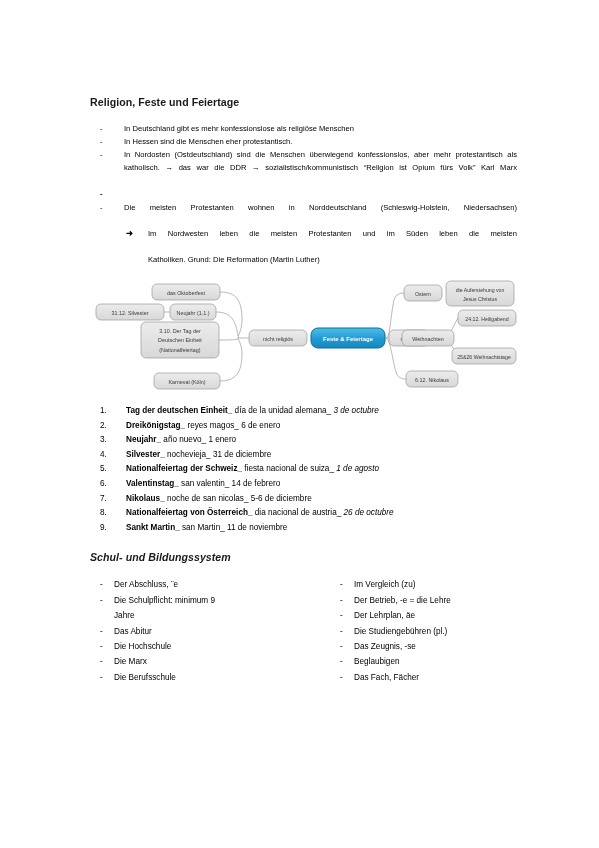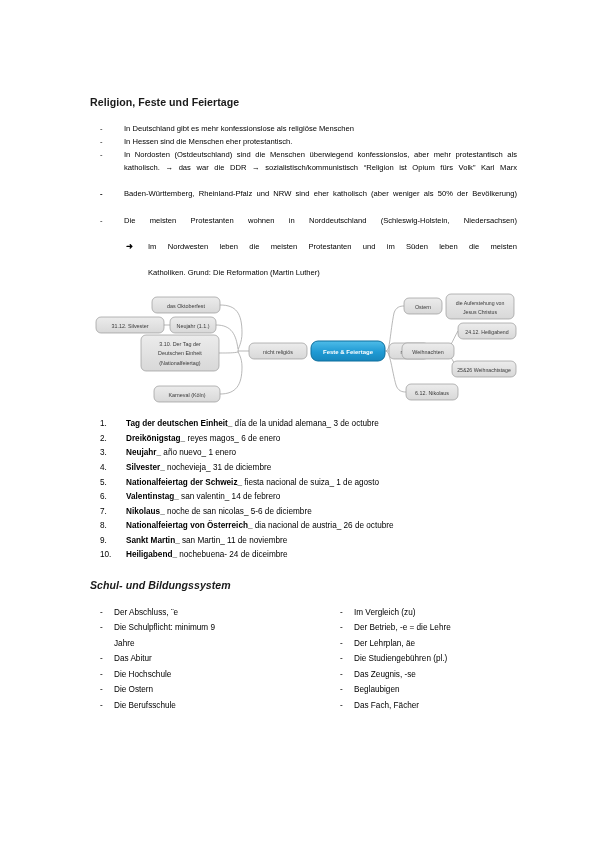--- a/index.html
+++ b/index.html
@@ -117,21 +117,21 @@
     position: absolute;
     left: 10px;
     top: 0;
     width: 22px;
     text-align: left;
     font-size: 8.2px;
     line-height: 14.6px;
   }
   .num-item .term { font-weight: bold; margin-top: 12px; }
   .num-item .trans { font-weight: normal; margin-top: 32px; }
-  .num-item .date-it { }
+  .num-item .date-it { font-style: italic; }
 
   
   .vocab-cols {
     display: flex;
     width: 427px;
     margin-top: 2px;
   }
   .vocab-col {
     width: 213px;
     box-sizing: border-box;
@@ -174,21 +174,20 @@
       </li>
       <li class="dash-item force-justify">
         <span class="dash-mark">-</span>
         <span>In Nordosten (Ostdeutschland) sind die Menschen überwiegend konfessionslos, aber mehr protestantisch als katholisch. → das war die DDR → sozialistisch/kommunistisch “Religion ist Opium fürs Volk” Karl Marx</span>
       </li>
       <li class="dash-item">
         <span class="dash-mark">-</span>
       </li>
       <li class="dash-item force-justify">
         <span class="dash-mark">-</span>
-        <span>Baden-Württemberg, Rheinland-Pfalz und NRW sind eher katholisch (aber weniger als 50% der Bevölkerung)</span>
       </li>
       <li class="dash-item force-justify">
         <span class="dash-mark">-</span>
         <span>Die meisten Protestanten wohnen in Norddeutschland (Schleswig-Holstein, Niedersachsen)</span>
       </li>
     </ul>
 
     <div class="arrow-item force-justify">
       <span class="arrow-mark">➜</span>
       <span>Im Nordwesten leben die meisten Protestanten und im Süden leben die meisten</span>
@@ -338,24 +337,20 @@
         <span class="term">Nikolaus_</span><span class="trans"> noche de san nicolas_ 5-6 de diciembre</span><span class="date-it"></span>
       </li>
       <li class="num-item">
         <span class="num-mark">8.</span>
         <span class="term">Nationalfeiertag von Österreich_</span><span class="trans"> dia nacional de austria_ </span><span class="date-it">26 de octubre</span>
       </li>
       <li class="num-item">
         <span class="num-mark">9.</span>
         <span class="term">Sankt Martin_</span><span class="trans"> san Martin_ 11 de noviembre</span><span class="date-it"></span>
       </li>
-      <li class="num-item">
-        <span class="num-mark">10.</span>
-        <span class="term">Heiligabend_</span><span class="trans"> nochebuena- 24 de diceimbre</span><span class="date-it"></span>
-      </li>
     </ol>
 
     <div class="spacer-16"></div>
 
     <h2 class="section-title-2">Schul- und Bildungssystem</h2>
 
     <div class="vocab-cols">
       <div class="vocab-col left">
         <ul class="vocab-list">
           <li class="vocab-item">
@@ -370,21 +365,21 @@
           <li class="vocab-item">
             <span class="vdash">-</span>
             <span>Das Abitur</span>
           </li>
           <li class="vocab-item">
             <span class="vdash">-</span>
             <span>Die Hochschule</span>
           </li>
           <li class="vocab-item">
             <span class="vdash">-</span>
-            <span>Die Ostern</span>
+            <span>Die Marx</span>
           </li>
           <li class="vocab-item">
             <span class="vdash">-</span>
             <span>Die Berufsschule</span>
           </li>
         </ul>
       </div>
 
       <div class="vocab-col right">
         <ul class="vocab-list">

